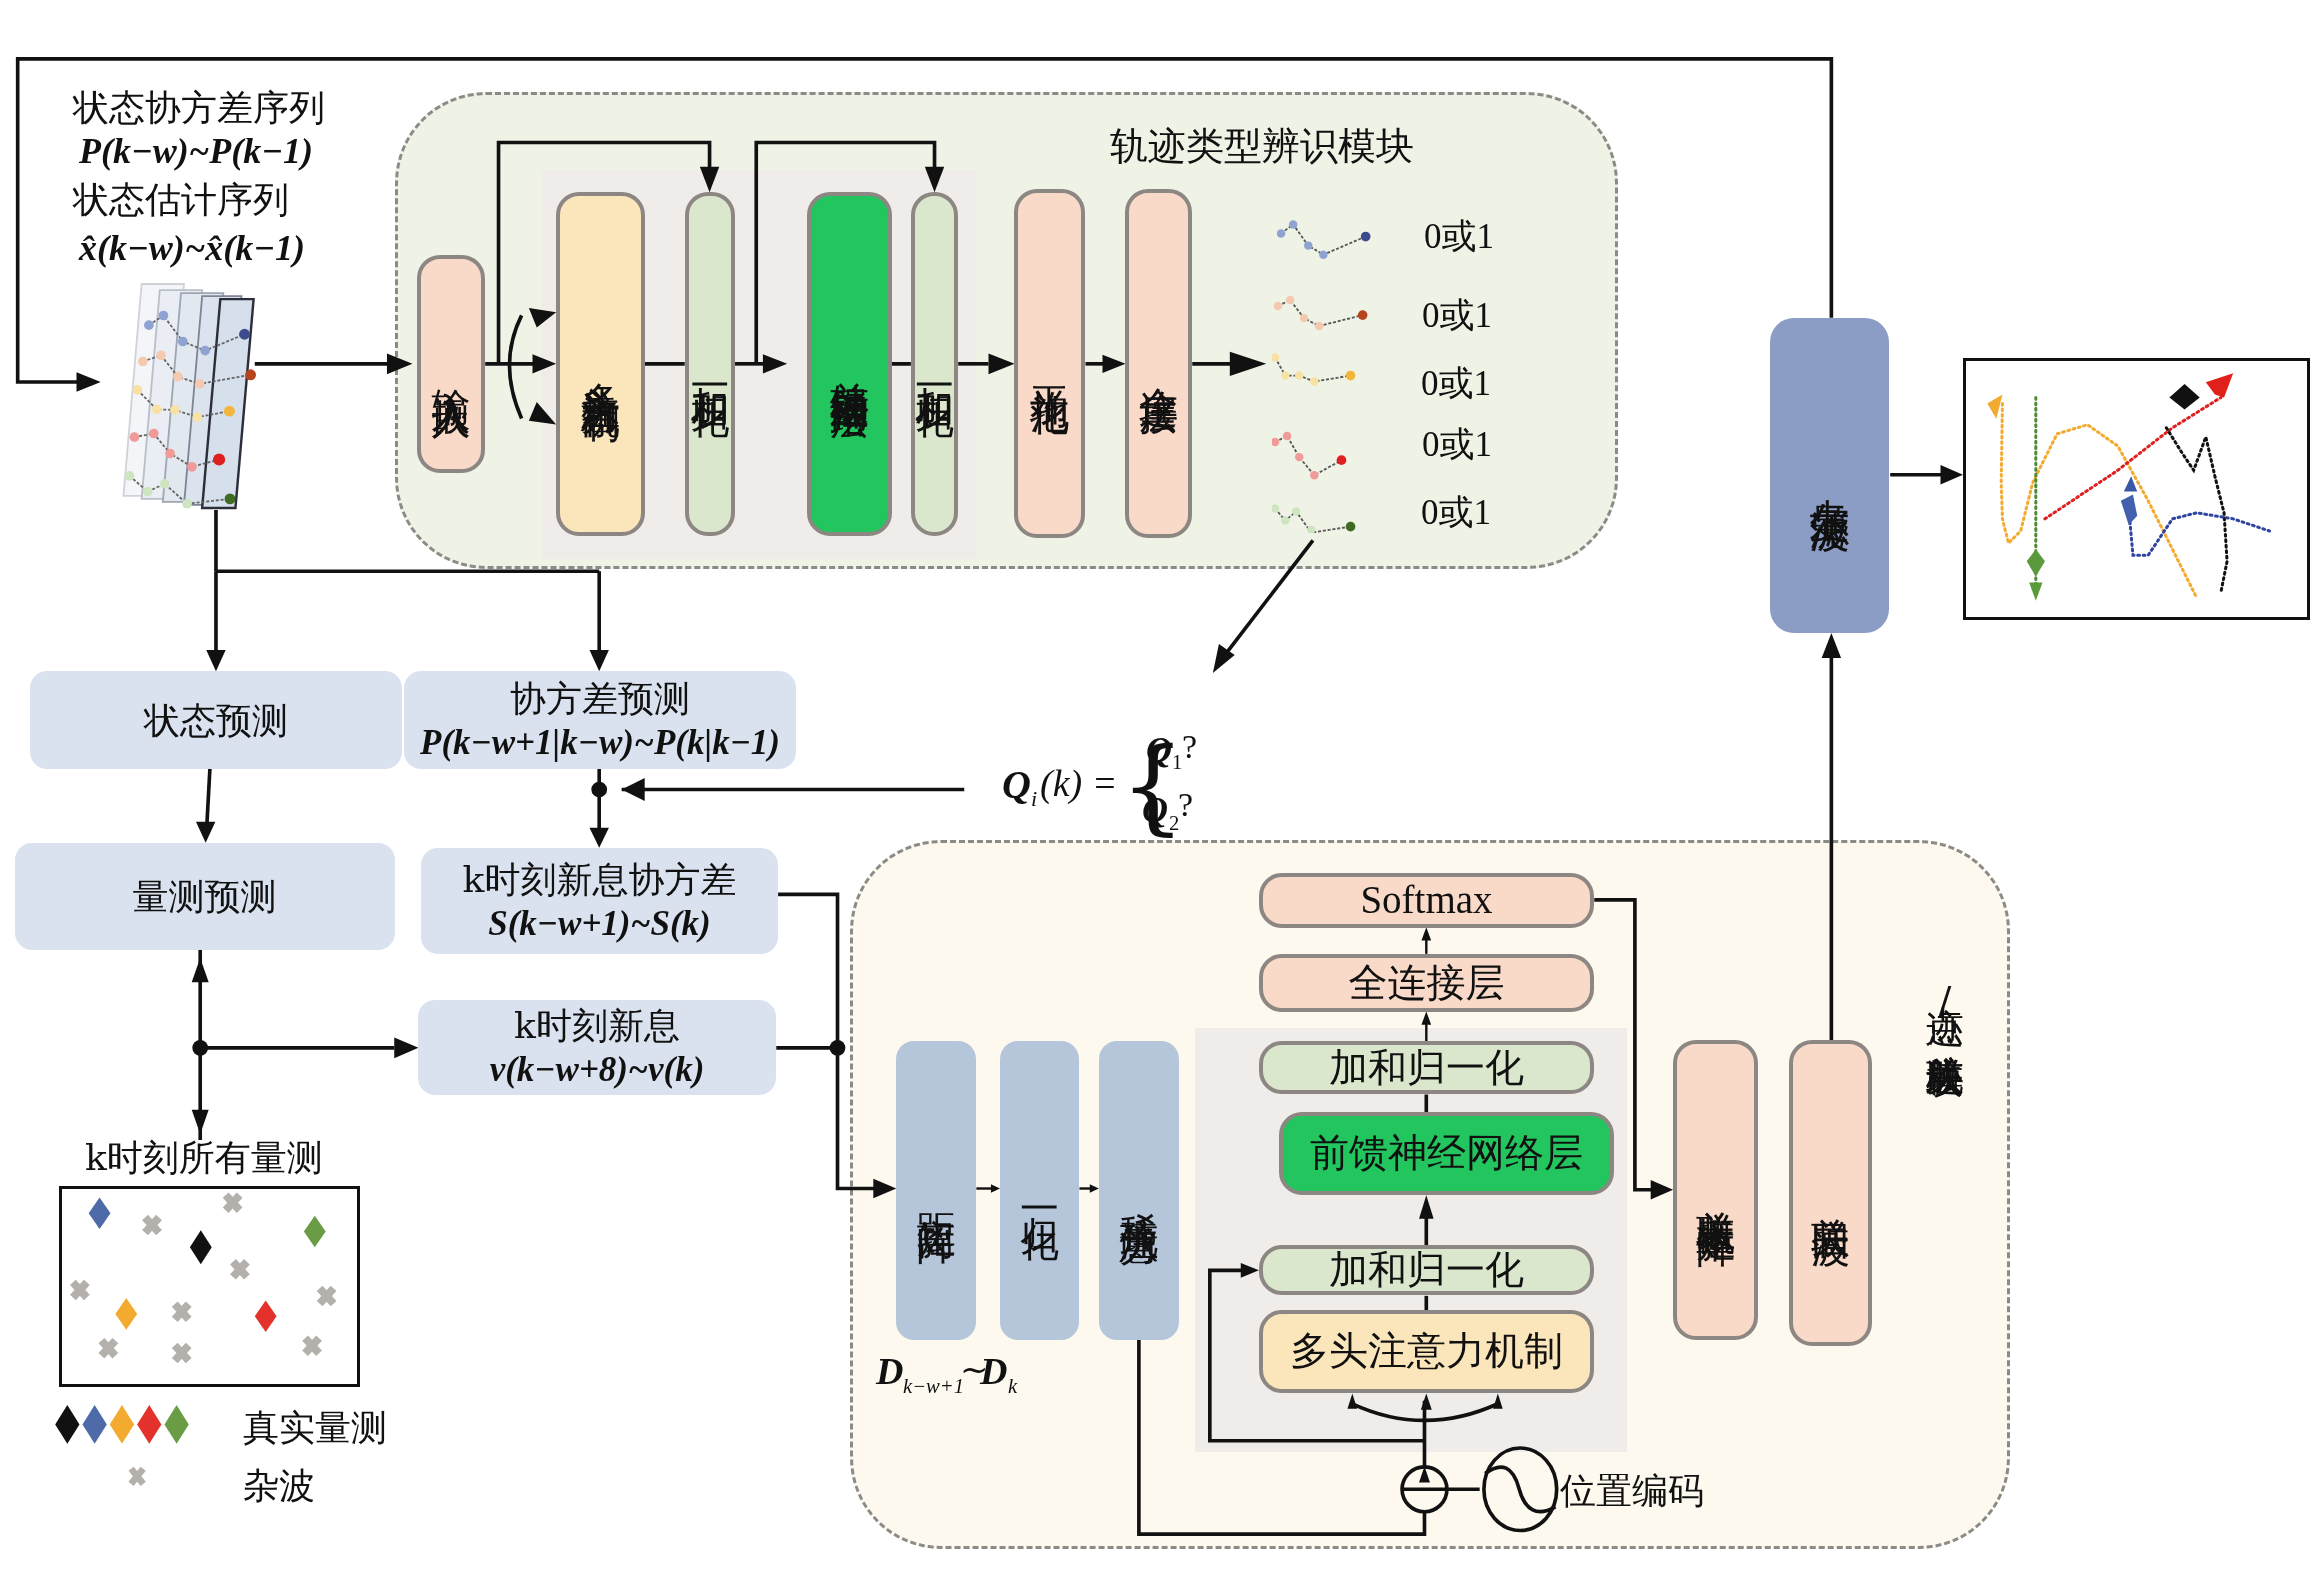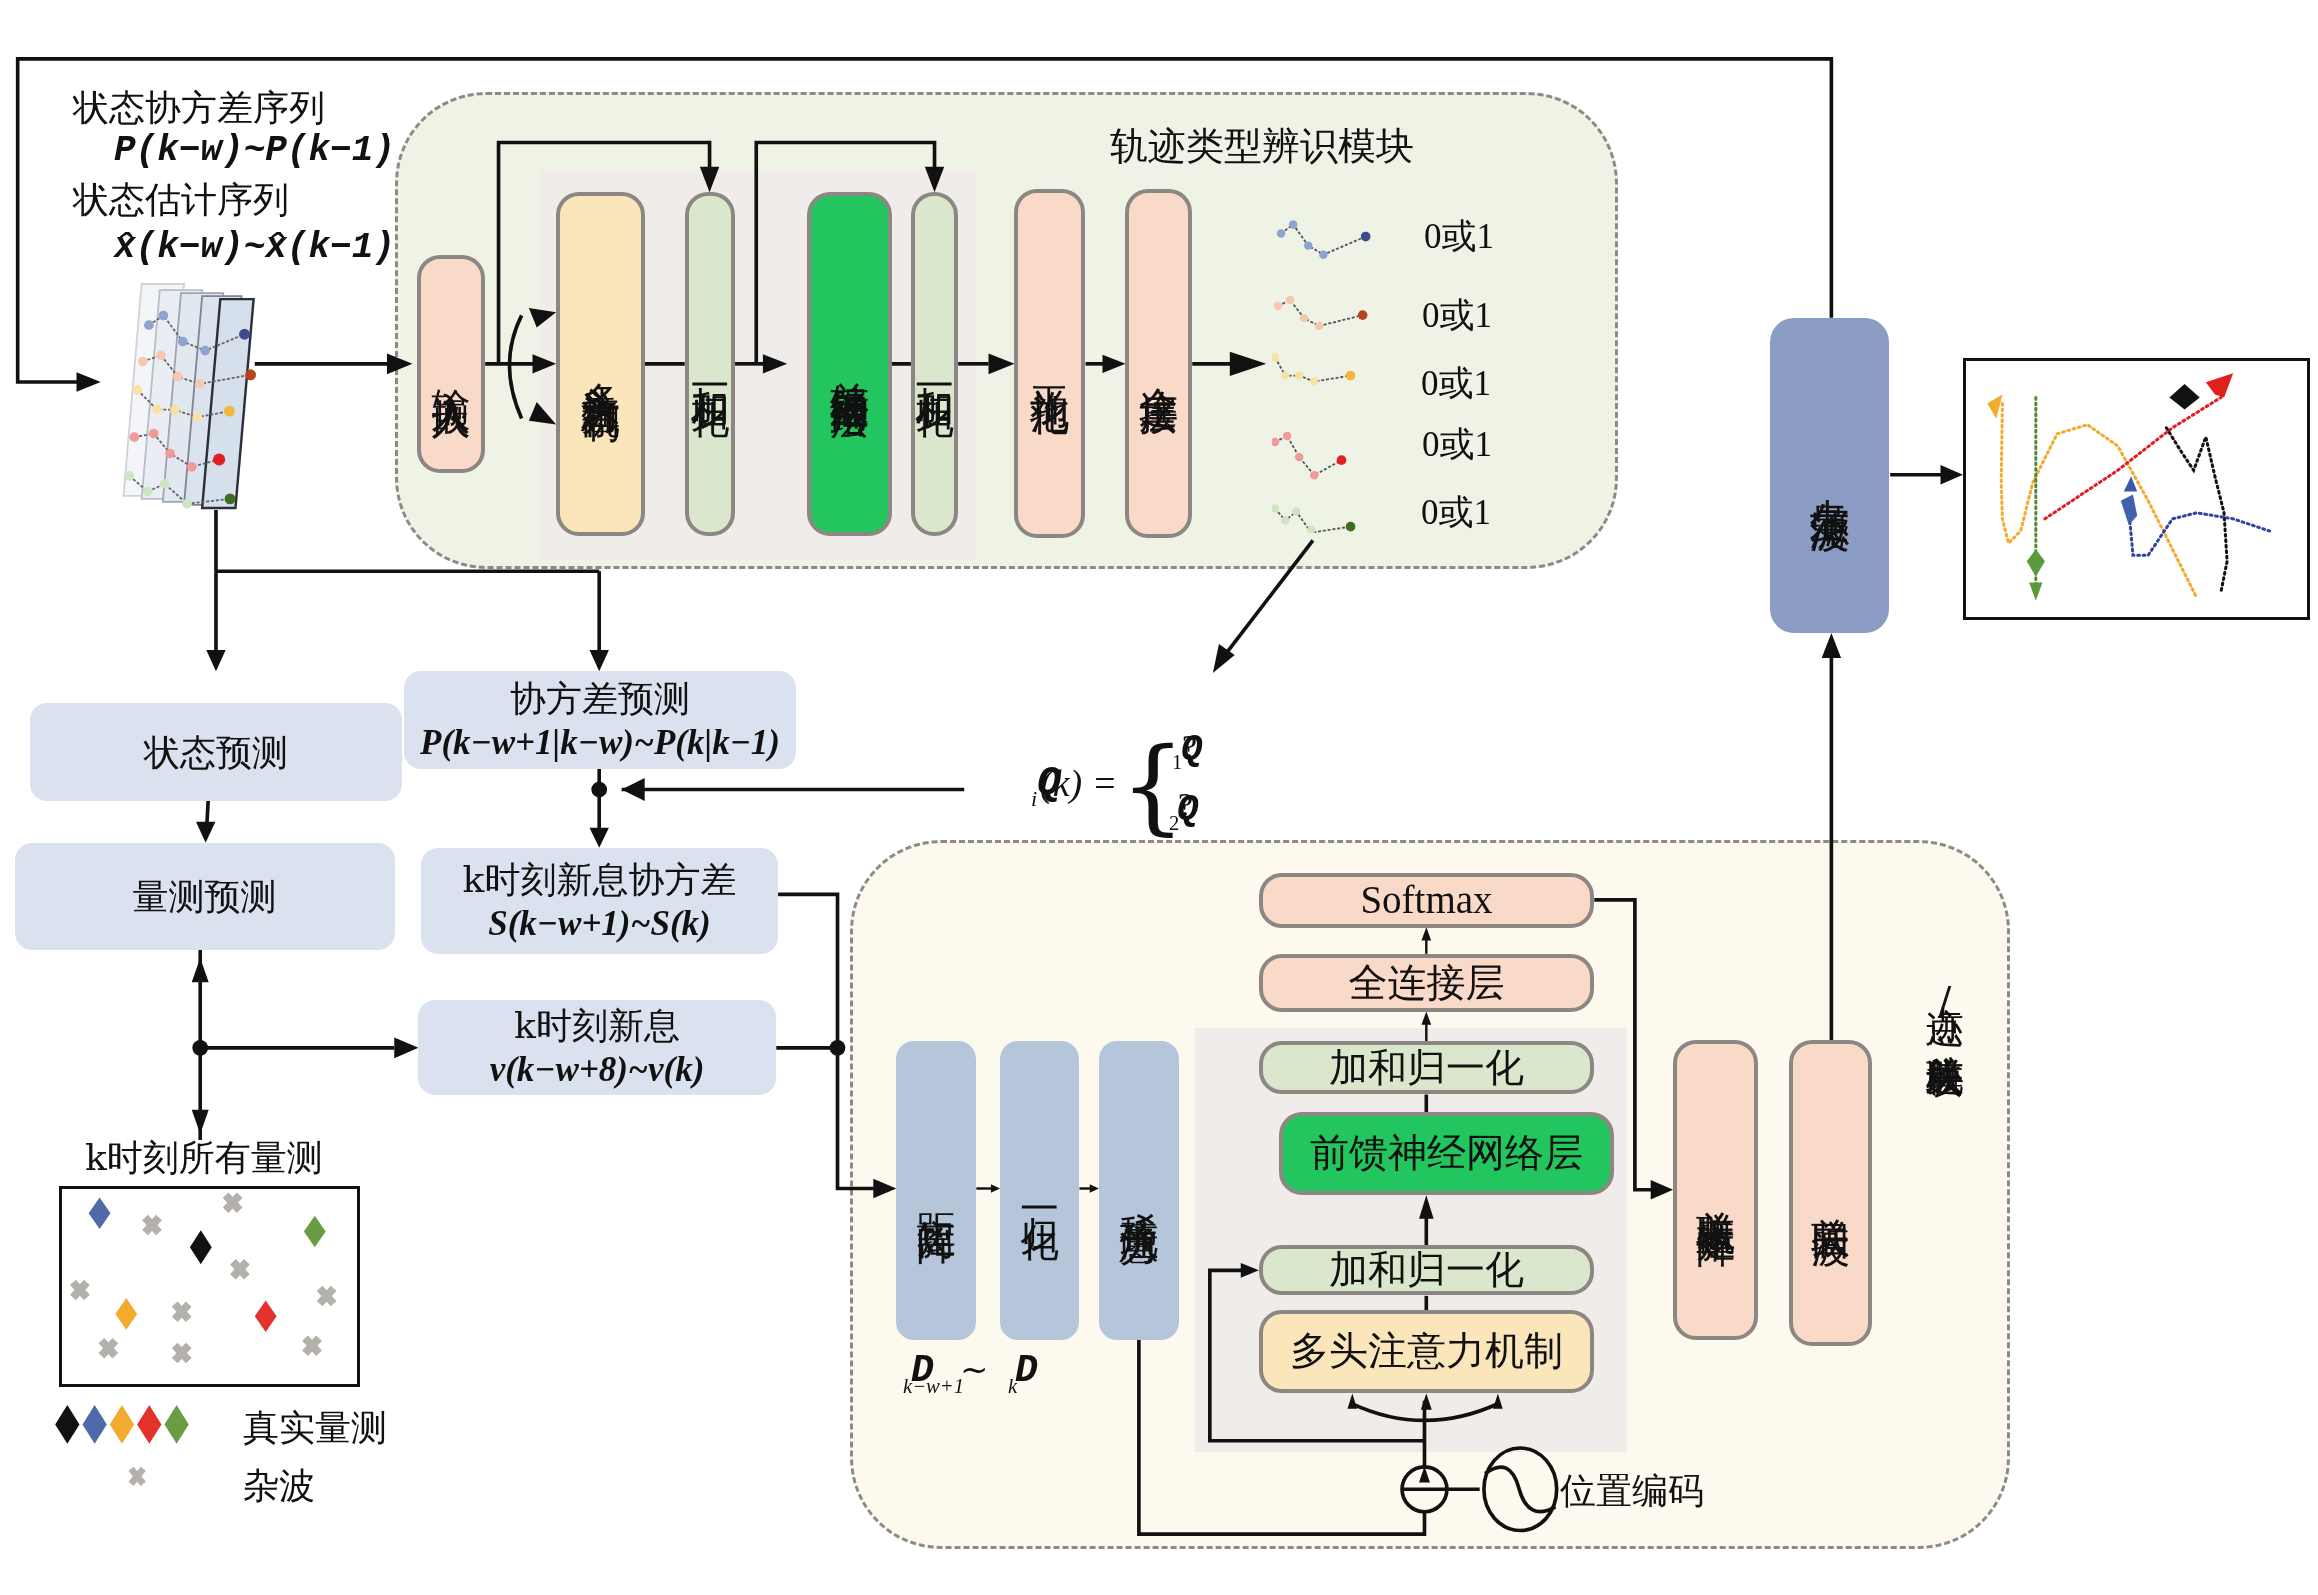--- a/index.html
+++ b/index.html
@@ -20,21 +20,21 @@
   .green { background: #dbe7cc; }
   .blue { background: #22c55e; margin-left: 20px; }
   .steel { background: #b5c6da; border: none; border-radius: 18px; }
   .kalman { background: #8c9dc5; border: none; border-radius: 24px; }
   .pred { position: absolute; box-sizing: border-box; background: #d9e2ee; border-radius: 17px;
           display: flex; flex-direction: column; align-items: center; justify-content: center;
           text-align: center; font-size: 36px; line-height: 1.25; }
   .pred .math { font-family: "Liberation Serif", serif; font-style: italic; font-size: 35px; }
   .label { position: absolute; font-size: 36px; white-space: nowrap; }
   .math { font-family: "Liberation Serif", serif; font-style: italic; }
-  .mathb { font-family: Liberation Mono, monospace; font-style: italic; font-weight: bold; margin-left: 35px; }
+  .mathb { font-family: Liberation Serif, serif; font-style: italic; font-weight: bold; }
   .plotbox { position: absolute; border: 3.6px solid #111; background: #fff; box-sizing: border-box; }
 </style>
 </head>
 <body>
 
 <div class="module mod-top"></div>
 <div class="shade" style="left:541px;top:170px;width:435px;height:389px;"></div>
 <div class="module mod-bot"></div>
 <div class="shade" style="left:1195px;top:1028px;width:432px;height:424px;"></div>
 
@@ -282,21 +282,21 @@
       <polygon points="100,330 115,310 130,330 115,355" fill="#5a9a3c"></polygon>
       <polygon points="104,365 126,365 115,395" fill="#5a9a3c"></polygon>
       <polygon points="335,60 360,38 385,60 360,80" fill="#111"></polygon>
       <polygon points="395,35 440,20 425,60 410,55" fill="#e0201a"></polygon>
       <polygon points="260,215 272,190 282,215" fill="#3b57a8"></polygon>
       <polygon points="255,230 275,220 282,255 268,270" fill="#4260ad"></polygon>
     </g>
   </svg>
 </div>
 
-<div class="pred" style="left:30px;top:671px;width:372px;height:98px;margin-top:32px;">
+<div class="pred" style="left:30px;top:671px;width:372px;height:98px;">
   <div>状态预测</div>
 </div>
 <div class="pred" style="left:404px;top:671px;width:392px;height:98px;">
   <div>协方差预测</div>
   <div class="math" style="font-weight:bold;">P(k−w+1|k−w)~P(k|k−1)</div>
 </div>
 <div class="pred" style="left:14.6px;top:843px;width:380px;height:107px;">
   <div>量测预测</div>
 </div>
 <div class="pred" style="left:421px;top:848px;width:357px;height:106px;">

